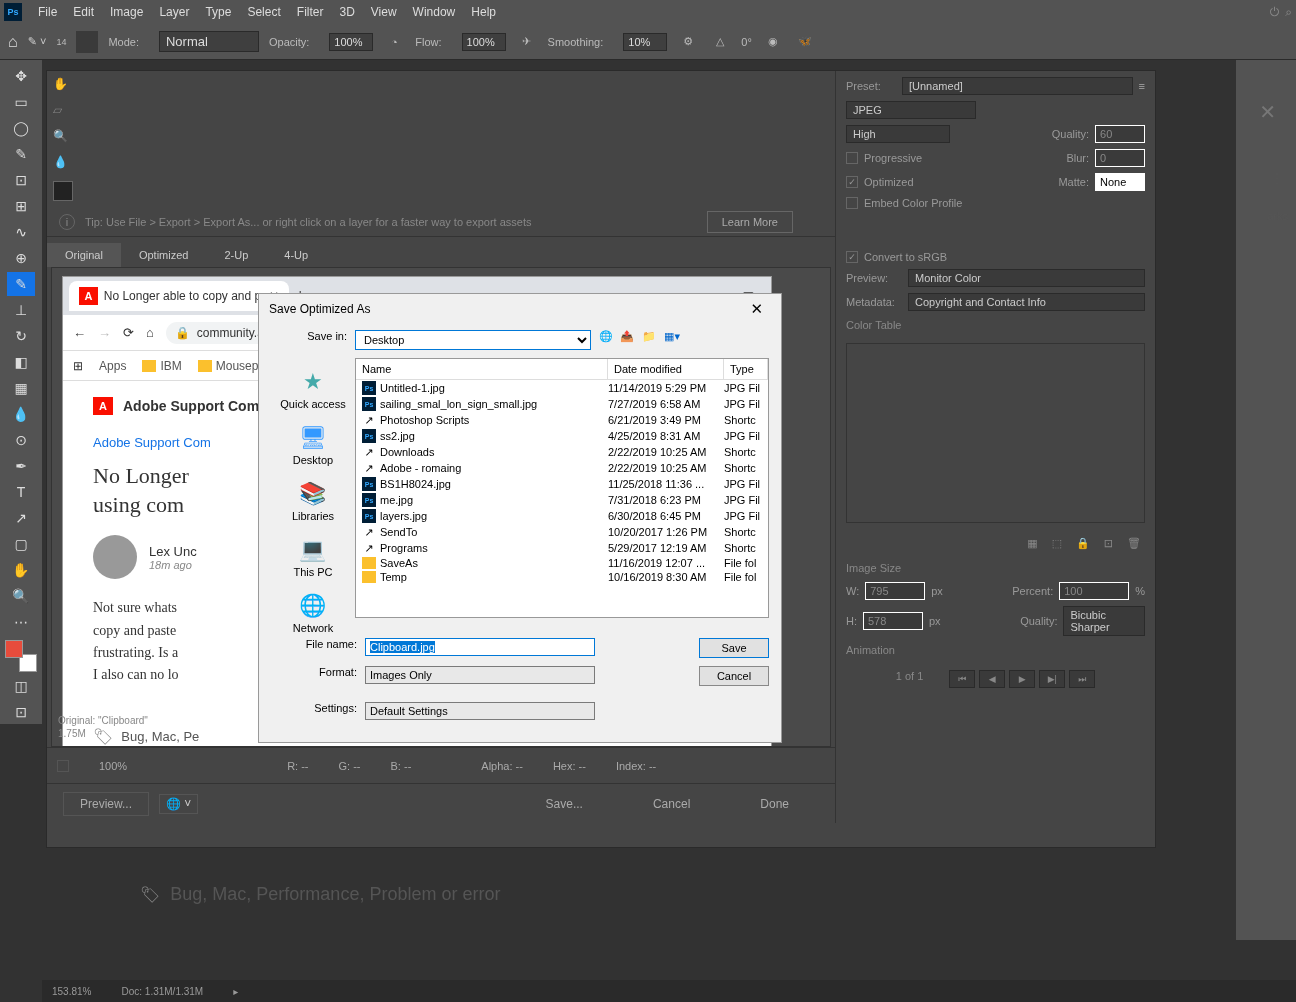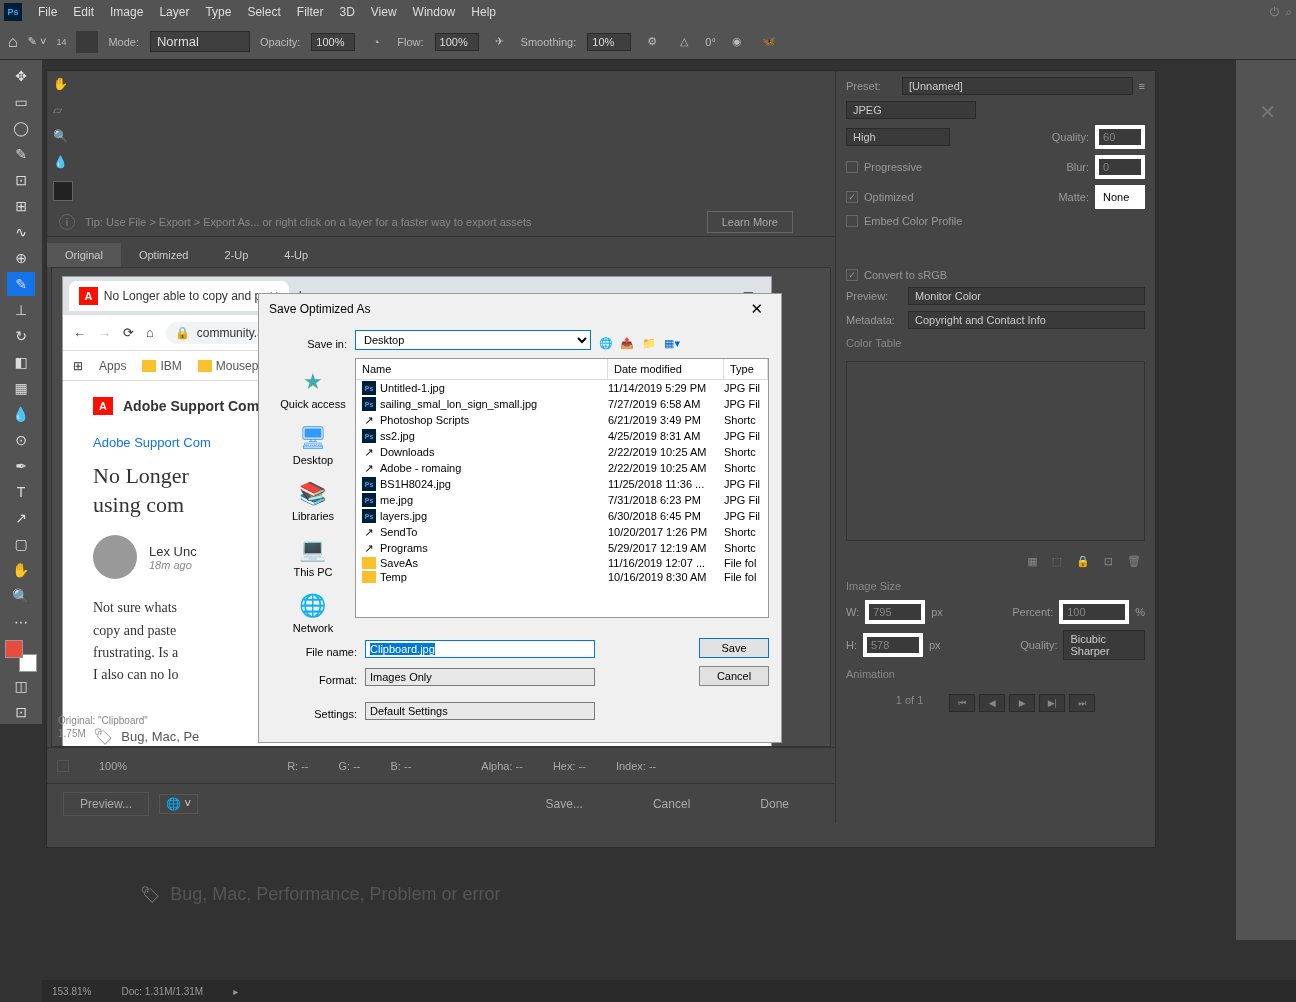--- a/index.html
+++ b/index.html
@@ -7,21 +7,21 @@
 
 
 .menubar { height: 24px; background: #535353; display: flex; align-items: center; padding: 0 4px; }
 .ps-logo { width: 18px; height: 18px; background: #001e36; color: #31a8ff; font-size: 9px; font-weight: bold; display: flex; align-items: center; justify-content: center; margin-right: 8px; }
 .menu-item { padding: 0 8px; font-size: 12px; color: #ddd; cursor: pointer; }
 .menubar-right { margin-left: auto; display: flex; gap: 6px; align-items: center; }
 
 
 .optionsbar { height: 36px; background: #535353; border-bottom: 1px solid #2a2a2a; display: flex; align-items: center; padding: 0 8px; gap: 10px; font-size: 11px; }
 .home-icon { font-size: 16px; color: #ddd; }
-.opt-group { display: flex; align-items: center; gap: 11px; }
+.opt-group { display: flex; align-items: center; gap: 20px; }
 .opt-label { color: #bbb; }
 .opt-dropdown { background: #3f3f3f; border: 1px solid #2a2a2a; padding: 2px 18px 2px 6px; color: #ddd; font-size: 13px; position: relative; }
 .opt-input { background: #3f3f3f; border: 1px solid #2a2a2a; padding: 2px 4px; color: #ddd; width: 44px; font-size: 11px; }
 .opt-iconbtn { width: 22px; height: 22px; display: flex; align-items: center; justify-content: center; color: #bbb; }
 
 
 .left-toolbar { position: absolute; left: 0; top: 60px; width: 42px; background: #535353; display: flex; flex-direction: column; align-items: center; padding-top: 4px; gap: 2px; }
 .tool-btn { width: 28px; height: 24px; display: flex; align-items: center; justify-content: center; color: #ddd; font-size: 14px; position: relative; }
 .tool-btn.active { background: #1473e6; }
 .swatch-pair { position: relative; width: 32px; height: 32px; margin-top: 4px; }
@@ -67,21 +67,21 @@
 .avatar { width: 44px; height: 44px; border-radius: 50%; background: #999; }
 .post-body { font-size: 14px; font-family: Georgia, serif; line-height: 1.6; margin-bottom: 40px; }
 .tags { display: flex; gap: 8px; align-items: center; color: #555; font-size: 13px;}
 .tag-icon { font-size: 16px; color: #888; }
 
 
 .save-dialog { position: absolute; left: 258px; top: 293px; width: 524px; height: 450px; background: #f0f0f0; border: 1px solid #999; color: #000; z-index: 100; }
 .dlg-title { height: 30px; display: flex; align-items: center; padding: 0 10px; font-size: 12px; }
 .dlg-close { margin-left: auto; font-size: 15px; padding: 2px 8px; }
 .dlg-body { padding: 6px 12px; font-size: 11px; }
-.dlg-row { display: flex; align-items: flex-end; gap: 8px; margin-bottom: 8px; }
+.dlg-row { display: flex; align-items: flex-start; gap: 8px; margin-bottom: 8px; }
 .dlg-label { width: 76px; text-align: right; font-size: 11px; }
 .dlg-select { flex: 1; border: 1px solid #7a7a7a; padding: 2px 4px; background: #fff; font-size: 11px; }
 .dlg-columns { display: flex; height: 260px; }
 .dlg-places { width: 84px; display: flex; flex-direction: column; align-items: center; gap: 14px; padding-top: 10px; }
 .place-item { display: flex; flex-direction: column; align-items: center; gap: 2px; font-size: 11px; }
 .place-icon { width: 32px; height: 28px; display: flex; align-items: center; justify-content: center; font-size: 22px; }
 .dlg-filelist { flex: 1; border: 1px solid #999; background: #fff; display: flex; flex-direction: column; overflow: hidden;}
 .filelist-header { display: flex; background: #fff; border-bottom: 1px solid #ddd; font-size: 11px; }
 .fh-col { padding: 4px 6px; border-right: 1px solid #ddd; }
 .fh-name { flex: 1; }
@@ -99,21 +99,21 @@
 .dlg-input { border: 1px solid #0078d7; padding: 2px 4px; width: 230px; background: #fff;}
 .dlg-input .selected { background: #0078d7; color: #fff; }
 .dlg-combo { border: 1px solid #7a7a7a; padding: 2px 4px; width: 230px; background: #e8e8e8; font-size: 11px;}
 .dlg-btn { width: 70px; padding: 3px 0; border: 1px solid #888; background: #e1e1e1; text-align: center; font-size: 11px; }
 .dlg-btn.primary { border: 1px solid #0078d7; }
 
 
 .panel-row { display: flex; align-items: center; gap: 6px; }
 .panel-label { color: #999; font-size: 11px; }
 .panel-select { background: #3a3a3a; border: 1px solid #2a2a2a; padding: 2px 6px; color: #ccc; font-size: 11px; flex: 1;}
-.panel-input { background: #3a3a3a; border: 4px solid #ffffff; padding: 2px 4px; color: #888; width: 50px; font-size: 11px;}
+.panel-input { background: #3a3a3a; border: 1px solid #ffffff; padding: 2px 4px; color: #888; width: 50px; font-size: 11px;}
 .checkbox { width: 12px; height: 12px; border: 1px solid #666; }
 .checkbox.checked::after { content: "✓"; font-size: 9px; color: #999; display: block; text-align: center; line-height: 10px;}
 .color-table-box { height: 180px; border: 1px solid #333; margin: 4px 0; }
 .ct-footer { display: flex; justify-content: flex-end; gap: 14px; padding: 4px; color: #888;}
 .fieldset-label { color: #888; font-size: 11px; padding: 2px 0;}
 .anim-ctrls { display: flex; justify-content: center; gap: 4px; margin-top: 6px;}
 .anim-btn { width: 26px; height: 18px; background: #3a3a3a; border: 1px solid #2a2a2a; display: flex; align-items: center; justify-content: center; font-size: 9px; color: #888;}
 
 
 .right-strip { position: absolute; right: 0; top: 60px; width: 60px; height: 880px; background: #535353; }

